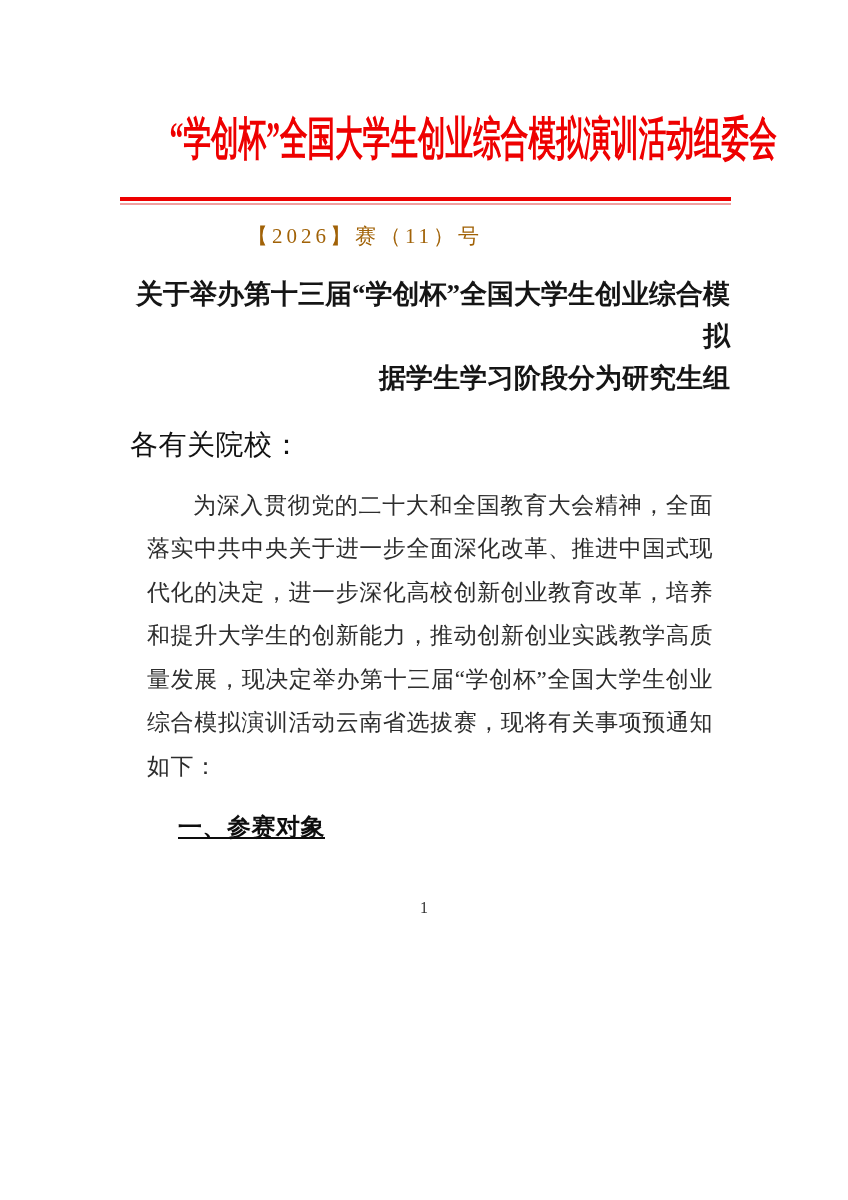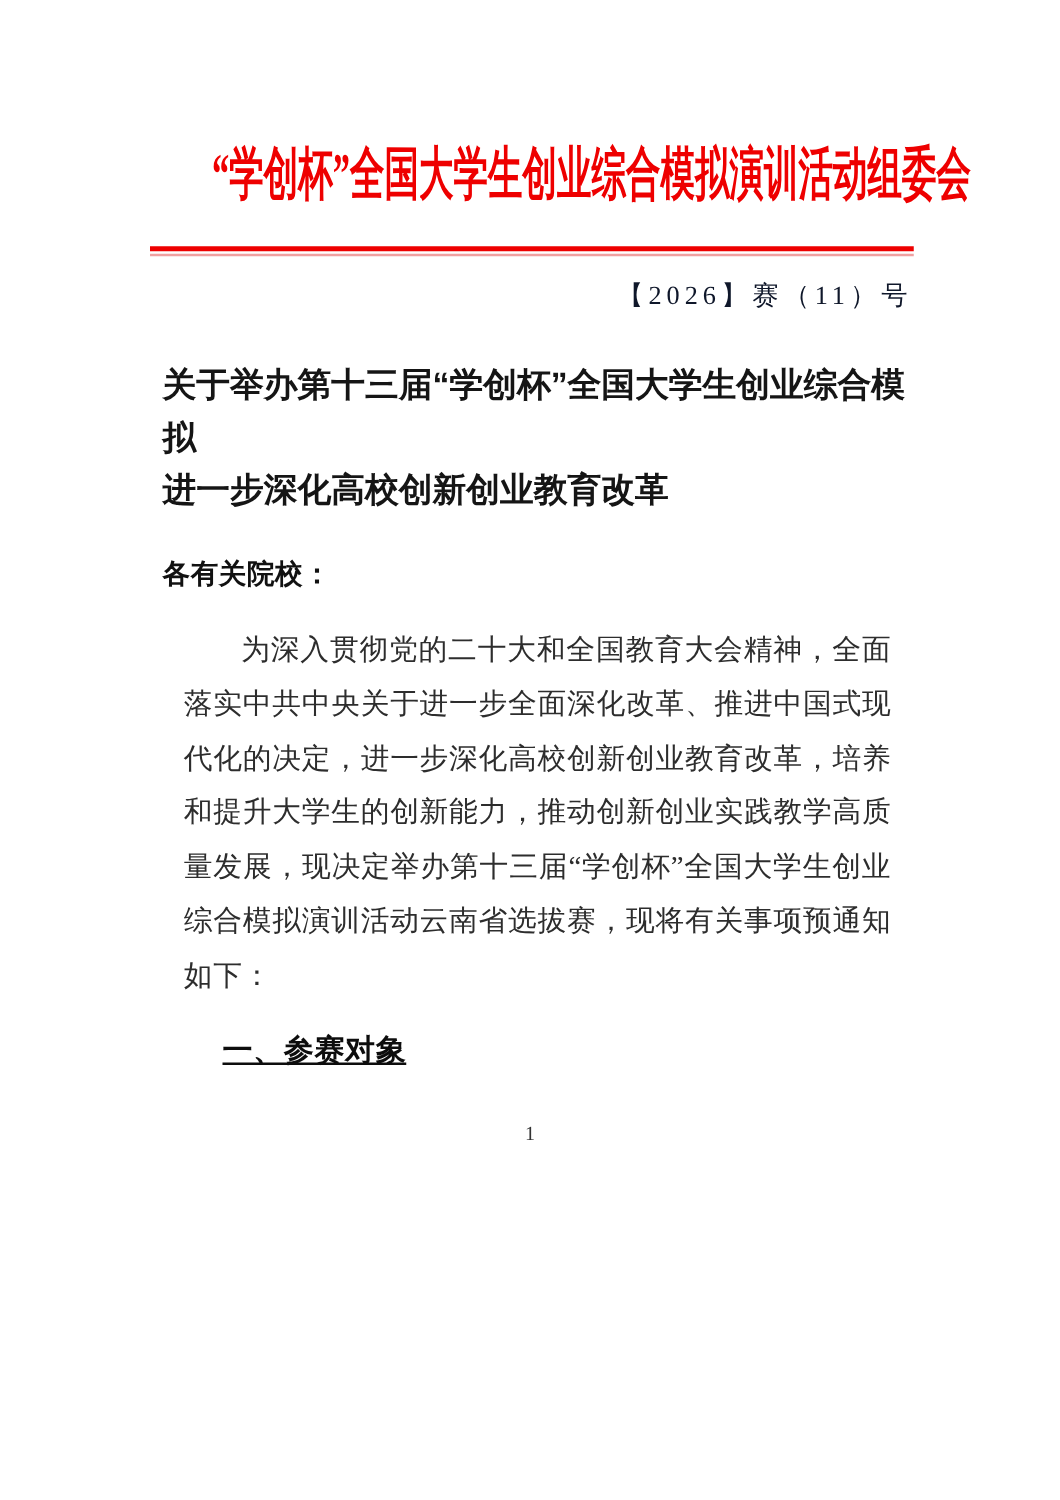--- a/index.html
+++ b/index.html
@@ -38,55 +38,55 @@
     background: #ee0000;
   }
   .divider-thin {
     margin-top: 2px;
     height: 2px;
     background: #f0a0a0;
   }
   
   .doc-number {
     margin: 16px 118px 0 0;
-    text-align: right;
+    text-align: center;
     font-size: 21px;
     line-height: 30px;
     letter-spacing: 4px;
-    color: #0f172a;
+    color: #a16207;
     font-family: "Liberation Serif", serif;
   }
   
   .doc-title {
-    margin: 36px 118px 0 130px;
-    text-align: left;
+    margin: 22px 118px 0 130px;
+    text-align: right;
     font-weight: 700;
     font-size: 27px;
     line-height: 42px;
     color: #151515;
-    font-family: Liberation Sans, sans-serif;
+    font-family: Liberation Serif, serif;
   }
   .doc-title .title-line {
     display: block;
   }
   
   .content {
     margin: 24px 118px 0 130px;
     font-size: 23px;
     line-height: 43.5px;
     letter-spacing: 0.5px;
     color: #2d2d2d;
     text-align: justify;
     font-family: "Liberation Serif", serif;
   }
   .salutation {
     margin: 0;
     font-family: "Liberation Sans", sans-serif;
-    font-weight: bold;
-    font-size: 22px;
+    font-weight: normal;
+    font-size: 28px;
     line-height: 43.5px;
     color: #111111;
     text-align: left;
   }
   .para {
     margin: 17px;
     text-indent: 2em;
   }
   .section-heading {
     margin: 8px 0 0 0;
@@ -121,21 +121,21 @@
     <div class="divider">
       <div class="divider-thick"></div>
       <div class="divider-thin"></div>
     </div>
 
     <div class="doc-number">【2026】赛（11）号</div>
   </header>
 
   <h1 class="doc-title">
     <span class="title-line">关于举办第十三届“学创杯”全国大学生创业综合模拟</span>
-    <span class="title-line">进一步深化高校创新创业教育改革</span>
+    <span class="title-line">据学生学习阶段分为研究生组</span>
   </h1>
 
   <main class="content">
     <p class="salutation">各有关院校：</p>
 
     <p class="para">为深入贯彻党的二十大和全国教育大会精神，全面落实中共中央关于进一步全面深化改革、推进中国式现代化的决定，进一步深化高校创新创业教育改革，培养和提升大学生的创新能力，推动创新创业实践教学高质量发展，现决定举办第十三届“学创杯”全国大学生创业综合模拟演训活动云南省选拔赛，现将有关事项预通知如下：</p>
 
     <h2 class="section-heading">一、参赛对象</h2>
 
 

